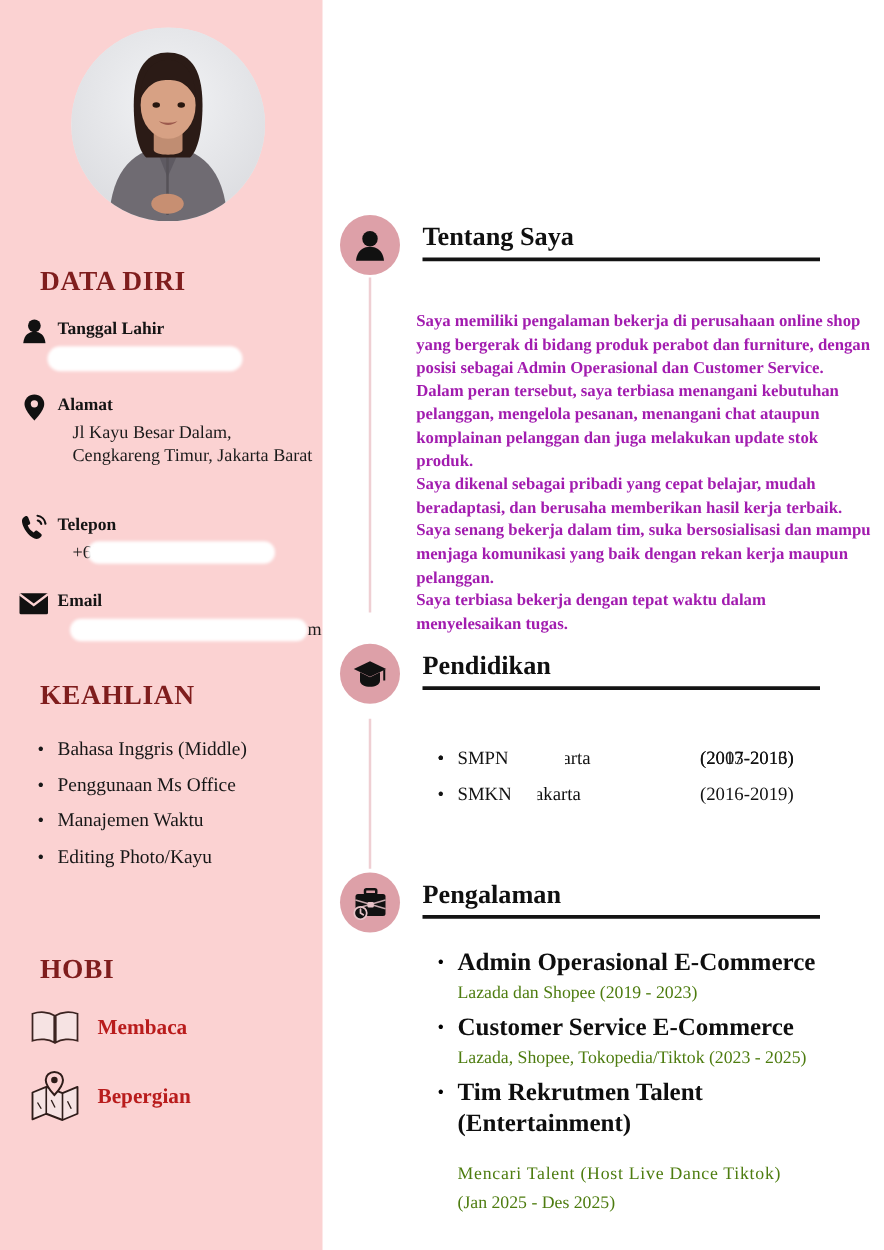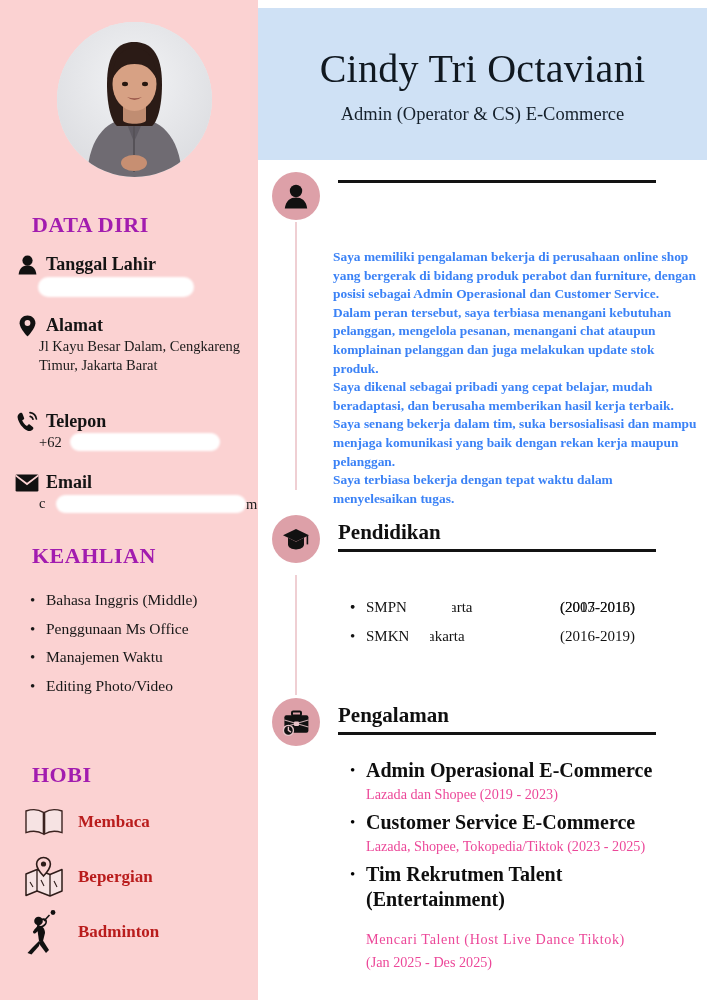--- a/index.html
+++ b/index.html
@@ -18,38 +18,38 @@
     background:#fbd2d2;
   }
   .photo-wrap {
     position:absolute; left:57px; top:22px; width:155px; height:155px;
     border-radius:50%; overflow:hidden; background:#e9eaec;
   }
   .photo-svg { display:block; width:155px; height:155px; }
 
   .side-title {
     font-weight:bold; font-size:22px; letter-spacing:.5px;
-    color:#a21caf; text-align:right;
+    color:#7f1d1d; text-align:right;
   }
   #data-diri-title { position:absolute; left:32px; top:212px; }
   #keahlian-title  { position:absolute; left:32px; top:543px; }
   #hobi-title      { position:absolute; left:32px; top:762px; }
 
   .contact-block { position:absolute; left:14px; width:240px; }
   .contact-row { position:relative; min-height:26px; }
   .c-icon {
     position:absolute; left:0; top:1px; width:26px; height:24px;
     display:flex; align-items:center; justify-content:center;
   }
   .c-label {
-    margin-left:32px; font-size:18px; font-weight:bold; color:#141414;
+    margin-left:32px; font-size:14px; font-weight:bold; color:#141414;
     line-height:24px;
   }
   .c-value {
-    margin-left:25px; font-size:14.5px; color:#1a1a1a; line-height:18.5px;
+    margin-left:44px; font-size:14.5px; color:#1a1a1a; line-height:18.5px;
     position:relative;
   }
 
   
   .redact {
     position:absolute; background:#ffffff; border-radius:40px;
     filter: blur(1.2px);
   }
 
   .skills { position:absolute; left:30px; top:586px; width:228px; }
@@ -101,21 +101,21 @@
   .sec-head { position:absolute; left:80px; top:4px; width:340px; }
   .sec-title {
     font-size:21px; font-weight:bold; color:#101010; line-height:26px;
   }
   .sec-rule {
     margin-top:4px; height:3px; background:#131313; width:318px;
   }
 
   .about {
     position:absolute; left:75px; top:76px; width:366px;
-    font-size:13.4px; line-height:18.6px; color:#3b82f6; font-weight:bold;
+    font-size:13.4px; line-height:18.6px; color:#a21caf; font-weight:bold;
   }
 
   .edu { position:absolute; left:92px; top:78px; width:350px; }
   .edu-row {
     position:relative; font-size:15px; color:#131313; line-height:29px;
     padding-left:16px; white-space:nowrap;
   }
   .edu-row:before { content:"•"; position:absolute; left:0; top:0; }
   .edu-school { display:inline-block; position:relative; }
   .edu-year { position:absolute; left:210px; top:0; }
@@ -123,21 +123,21 @@
   .exp { position:absolute; left:92px; top:60px; width:355px; }
   .exp-item { position:relative; padding-left:16px; margin-bottom:4px; }
   .exp-item:before {
     content:"•"; position:absolute; left:0; top:0px; font-size:15px;
     line-height:25px;
   }
   .exp-title {
     font-size:20px; font-weight:bold; color:#0e0e0e; line-height:25px;
   }
   .exp-sub {
-    font-size:14.2px; color:#ec4899; line-height:23px;
+    font-size:14.2px; color:#4d7c0f; line-height:23px;
   }
   .exp-sub.spaced { letter-spacing:.6px;margin-top:16px; }
 </style>
 </head>
 <body>
 
 <div class="page">
 
   <div class="sidebar">
 
@@ -230,21 +230,21 @@
         <div class="redact" style="left:42px; top:25px; width:190px; height:18px;"></div>
       </div>
     </div>
 
     <div class="side-title" id="keahlian-title">KEAHLIAN</div>
 
     <ul class="skills">
       <li>Bahasa Inggris (Middle)</li>
       <li>Penggunaan Ms Office</li>
       <li>Manajemen Waktu</li>
-      <li>Editing Photo/Video</li>
+      <li>Editing Photo/Kayu</li>
     </ul>
 
     <div class="side-title" id="hobi-title">HOBI</div>
 
     <div class="hobbies">
 
       <div class="hobby-row">
         <span class="h-icon">
           <svg width="40" height="30" viewBox="0 0 40 30">
             <path d="M2 4 C8 2 15 2.5 19.4 5.4 L19.4 27 C15 24.2 8 23.6 2 25.6 Z" fill="#f6e3e3" stroke="#3b2320" stroke-width="1.4"></path>
@@ -261,58 +261,39 @@
             <path d="M3 18 L14 13.5 L27 18.5 L39 13.5 L39 35 L27 40 L14 35 L3 39.5 Z" fill="#f6e3e3" stroke="#2e1c19" stroke-width="1.5" stroke-linejoin="round"></path>
             <path d="M14 13.5 L14 35 M27 18.5 L27 40" stroke="#2e1c19" stroke-width="1.3"></path>
             <path d="M7 26 L10 31 M18 24 L21 30 M31 25 L34 31" stroke="#2e1c19" stroke-width="1.1"></path>
             <path d="M20.5 1.5 C16.6 1.5 13.6 4.4 13.6 8 C13.6 12.8 20.5 20 20.5 20 C20.5 20 27.4 12.8 27.4 8 C27.4 4.4 24.4 1.5 20.5 1.5 Z" fill="#fbd2d2" stroke="#2e1c19" stroke-width="1.6"></path>
             <circle cx="20.5" cy="8" r="2.6" fill="#2e1c19"></circle>
           </svg>
         </span>
         <span class="h-label">Bepergian</span>
       </div>
 
-      <div class="hobby-row">
-        <span class="h-icon">
-          <svg width="42" height="48" viewBox="0 0 42 48">
-            <circle cx="30" cy="4.5" r="2.4" fill="#111"></circle>
-            <path d="M26.5 7 L21 13" stroke="#111" stroke-width="1.5"></path>
-            <ellipse cx="19" cy="15" rx="4.6" ry="3.2" transform="rotate(-38 19 15)" fill="none" stroke="#111" stroke-width="1.8"></ellipse>
-            <path d="M16 18 L12 22.5" stroke="#111" stroke-width="2.2"></path>
-            <circle cx="15.5" cy="13" r="4.3" fill="#111"></circle>
-            <path d="M14 17.5 C19 17 22 20 22 25 L20 33 L16 33 L15 26 Z" fill="#111"></path>
-            <path d="M15 21 L11.5 24" stroke="#111" stroke-width="3" stroke-linecap="round"></path>
-            <path d="M19 31 L26 42 L23 45 L15.5 35 Z" fill="#111"></path>
-            <path d="M17 32 L9 40 L4.5 45 L8.5 46.5 L16 38 Z" fill="#111"></path>
-          </svg>
-        </span>
-        <span class="h-label">Badminton</span>
-      </div>
 
     </div>
   </div>
 
-  <div class="header">
-    <div class="name">Cindy Tri Octaviani</div>
-    <div class="role">Admin (Operator &amp; CS) E-Commerce</div>
-  </div>
 
   <div class="content">
 
     <div class="tl-line" style="left:37px; top:62px; height:268px;"></div>
     <div class="tl-line" style="left:37px; top:415px; height:120px;"></div>
 
     <div class="sec" style="top:12px;">
       <div class="badge">
         <svg width="24" height="25" viewBox="0 0 24 25">
             <circle cx="12" cy="7" r="6.2" fill="#111"></circle>
             <path d="M0.8 24.6 C1.6 16.6 6.4 13.4 12 13.4 C17.6 13.4 22.4 16.6 23.2 24.6 Z" fill="#111"></path>
           </svg>
       </div>
       <div class="sec-head">
+        <div class="sec-title">Tentang Saya</div>
         <div class="sec-rule"></div>
       </div>
       <div class="about" style="white-space:pre-line;">Saya memiliki pengalaman bekerja di perusahaan online shop yang bergerak di bidang produk perabot dan furniture, dengan posisi sebagai Admin Operasional dan Customer Service.
 Dalam peran tersebut, saya terbiasa menangani kebutuhan pelanggan, mengelola pesanan, menangani chat ataupun komplainan pelanggan dan juga melakukan update stok produk.
 Saya dikenal sebagai pribadi yang cepat belajar, mudah beradaptasi, dan berusaha memberikan hasil kerja terbaik. Saya senang bekerja dalam tim, suka bersosialisasi dan mampu menjaga komunikasi yang baik dengan rekan kerja maupun pelanggan.
 Saya terbiasa bekerja dengan  tepat waktu dalam menyelesaikan tugas.</div>
     </div>
 
     <div class="sec" style="top:355px;">
       <div class="badge">

